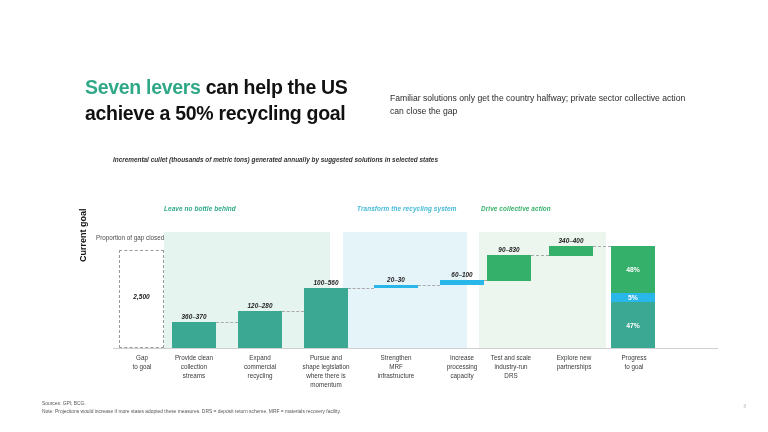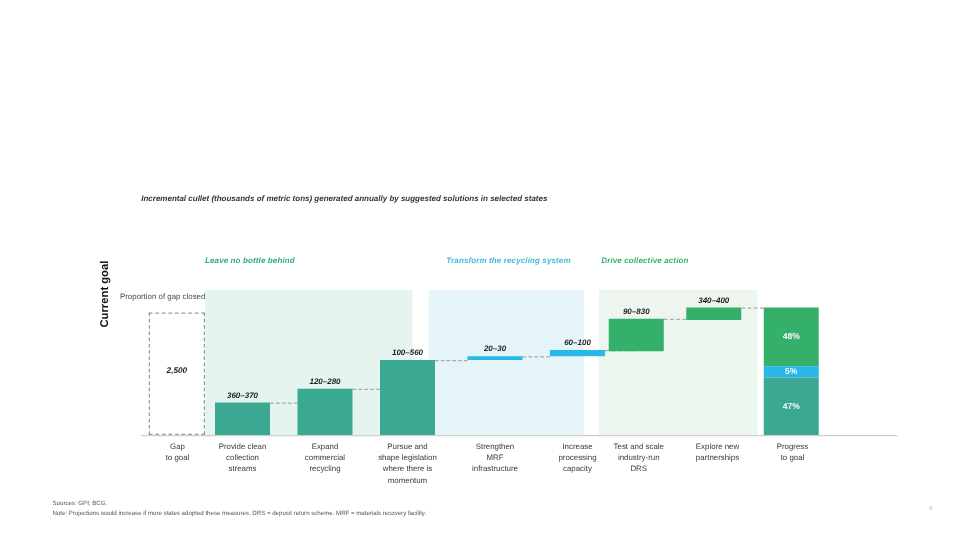--- a/index.html
+++ b/index.html
@@ -82,21 +82,25 @@
   
   .foot{position:absolute;left:42px;top:400px;font-size:4.9px;line-height:1.55;
         color:#555555;}
   .pageno{position:absolute;right:22px;top:404px;font-size:4.6px;color:#b9b9b9;}
 </style>
 </head>
 <body>
 
 <div class="slide">
 
+  <div class="headline">
+    <span class="accent">Seven levers</span><span> can help the US achieve a 50% recycling goal</span>
+  </div>
 
+  <div class="subhead">Familiar solutions only get the country halfway; private sector collective action can close the gap</div>
 
   <div class="chart-note">Incremental cullet (thousands of metric tons) generated annually by suggested solutions in selected states</div>
 
   <div class="gtitle t1">
     <div>Leave no bottle behind</div>
   </div>
   <div class="gtitle t2">
     <div>Transform the recycling system</div>
   </div>
   <div class="gtitle t3">

